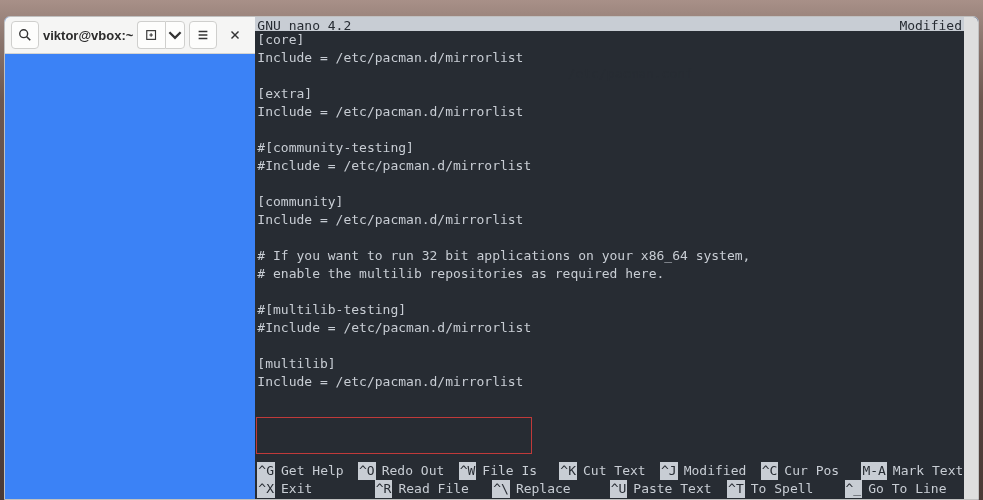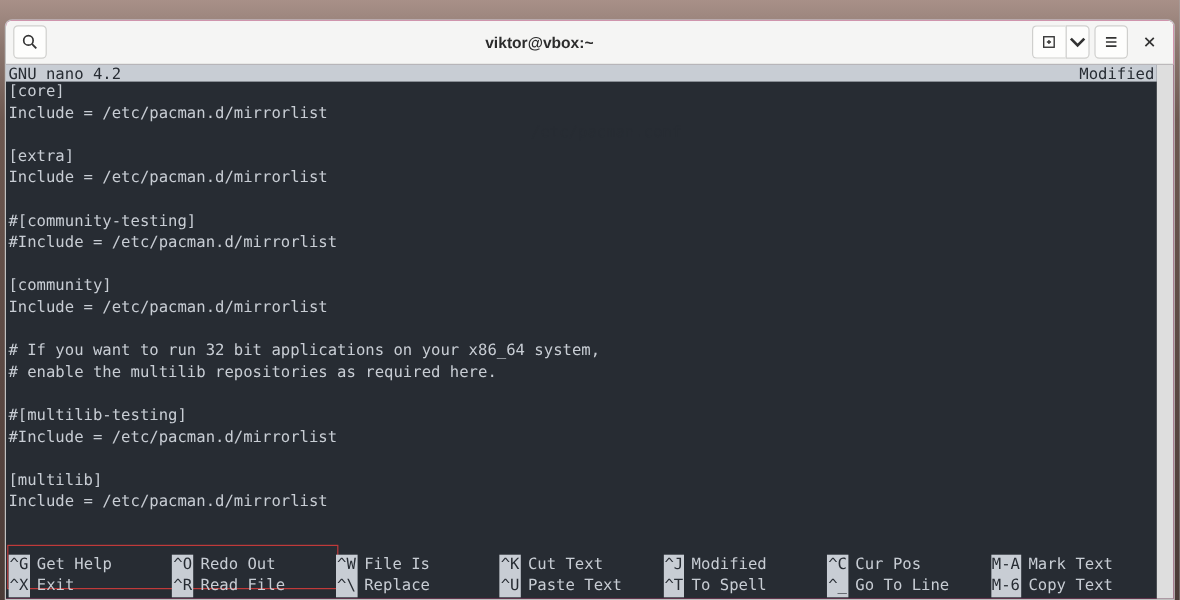--- a/index.html
+++ b/index.html
@@ -10,25 +10,25 @@
     font-family: sans-serif;
     overflow: hidden;
     position: relative;
   }
   .window {
     position: absolute;
     top: 16px;
     left: 4px;
     right: 4px;
     bottom: 0;
-    background: #be185d;
+    background: #3b82f6;
     border-radius: 6px 6px 0 0;
     border: 1px solid #c0c0c0;
     display: flex;
-    flex-direction: column;
+    flex-direction: row;
     overflow: hidden;
   }
   .titlebar {
     height: 37px;
     background: #f5f5f4;
     border-bottom: 1px solid #d4d4d2;
     display: flex;
     align-items: center;
     padding: 0 6px;
     gap: 4px;
@@ -233,20 +233,16 @@
             <span>Paste Text</span>
           </div>
           <div class="shortcut">
             <span class="key">^T</span>
             <span>To Spell</span>
           </div>
           <div class="shortcut">
             <span class="key">^_</span>
             <span>Go To Line</span>
           </div>
-          <div class="shortcut">
-            <span class="key">M-6</span>
-            <span>Copy Text</span>
-          </div>
         </div>
     </div>
   </div>
 </div>
 
 </body></html>

